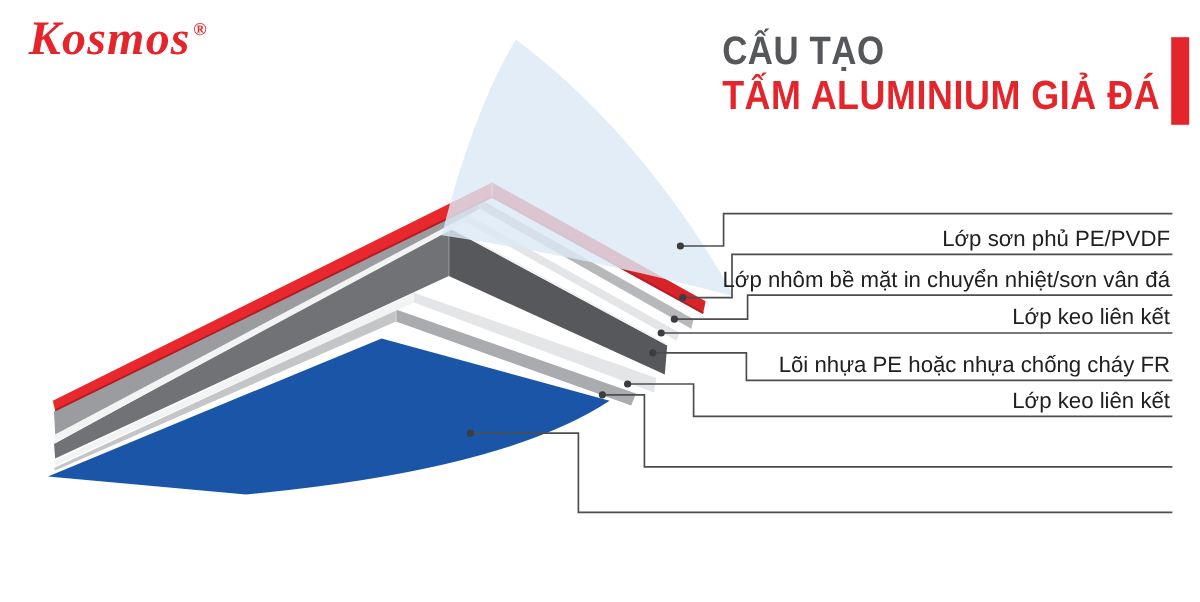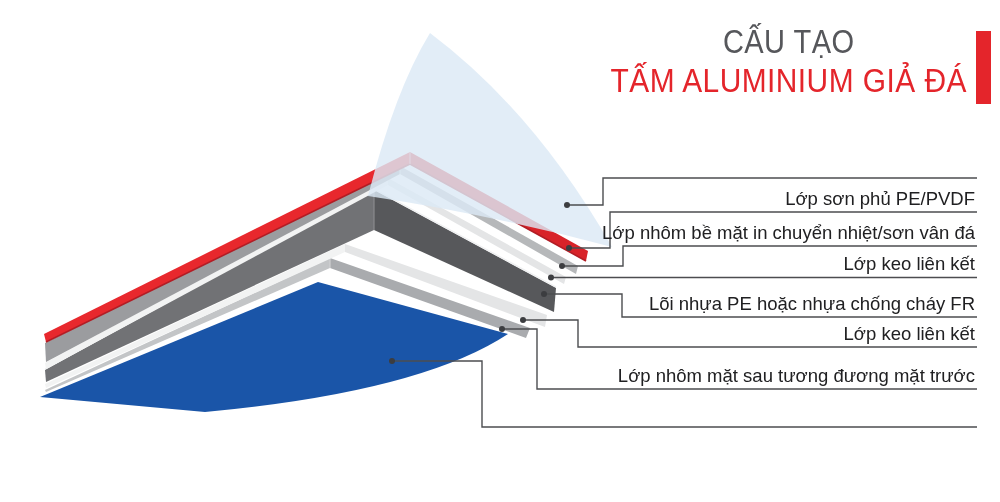--- a/index.html
+++ b/index.html
@@ -12,21 +12,21 @@
     position:absolute;left:24px;top:8px;
     font-family:"Liberation Serif","DejaVu Serif",serif;
     font-weight:bold;font-style:italic;font-size:40px;color:#e4252b;
     letter-spacing:1px;white-space:nowrap;
   }
   .brand .reg{
     font-size:15px;font-style:normal;position:relative;top:-16px;margin-left:2px;
     letter-spacing:0;
   }
   .title-block{
-    position:absolute;top:24px;right:33px;text-align:center;font-weight:normal;white-space:nowrap;
+    position:absolute;top:24px;right:33px;text-align:left;font-weight:bold;white-space:nowrap;
   }
   .title-line1{
     font-size:33px;line-height:36px;color:#56575b;
     transform:scaleX(.88);transform-origin:100% 50%;letter-spacing:.5px;
   }
   .title-line2{
     font-size:34px;line-height:40px;color:#e4252b;
     transform:scaleX(.88);transform-origin:100% 50%;letter-spacing:.5px;
   }
   .accent-bar{
@@ -89,27 +89,29 @@
       <circle cx="569" cy="248" r="3"></circle>
       <circle cx="562" cy="266" r="3"></circle>
       <circle cx="551" cy="277.5" r="3"></circle>
       <circle cx="544" cy="294" r="3"></circle>
       <circle cx="523" cy="320" r="3"></circle>
       <circle cx="502" cy="329" r="3"></circle>
       <circle cx="392" cy="361" r="3"></circle>
     </g>
   </svg>
 
+  <div class="brand">
+    <span>Kosmos</span><span class="reg">®</span>
+  </div>
 
   <div class="title-block">
     <div class="title-line1">CẤU TẠO</div>
     <div class="title-line2">TẤM ALUMINIUM GIẢ ĐÁ</div>
   </div>
   <div class="accent-bar"></div>
 
   <div class="layer-label ll-3">Lớp nhôm bề mặt in chuyển nhiệt/sơn vân đá</div>
   <div class="layer-label ll-2">Lớp sơn phủ PE/PVDF</div>
   <div class="layer-label ll-4">Lớp keo liên kết</div>
   <div class="layer-label ll-5">Lõi nhựa PE hoặc nhựa chống cháy FR</div>
   <div class="layer-label ll-6">Lớp keo liên kết</div>
-  <div class="layer-label ll-7">Lớp nhôm mặt sau tương đương mặt trước</div>
 
 </div>
 
 </body></html>

